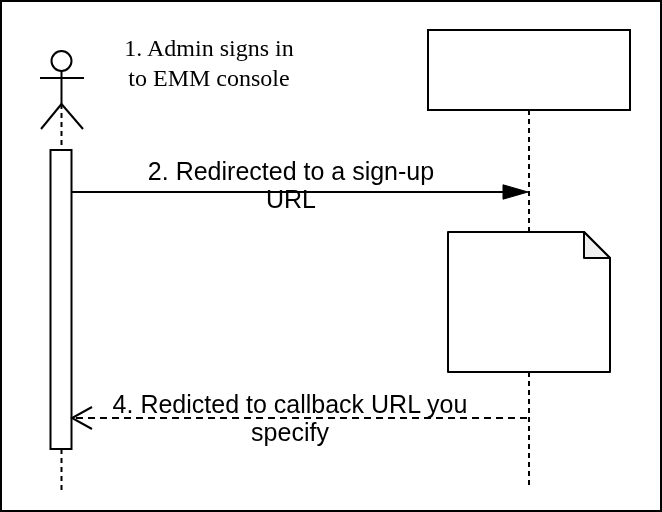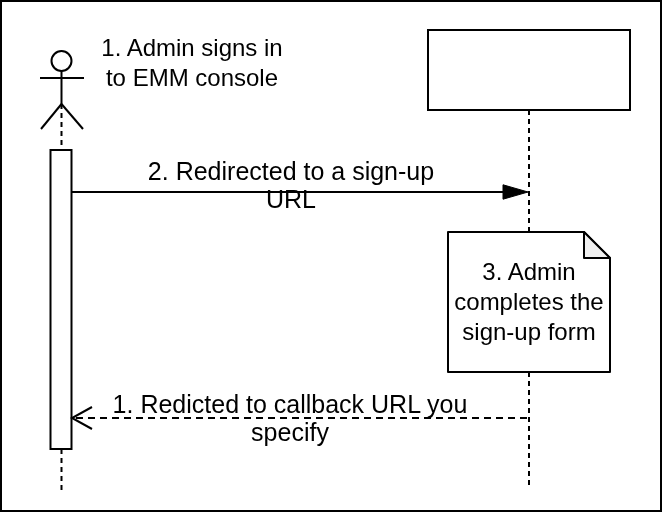--- a/index.html
+++ b/index.html
@@ -28,23 +28,24 @@
   }
   .lbl-lg {
     font-size: 24px;
     line-height: 30px;
   }
   .lbl-md {
     font-size: 25px;
     line-height: 28px;
   }
   .label-actor {
-    left: 42px;
+    left: 59px;
     top: 33px;
     width: 300px;
+    font-family: Liberation Serif, serif;
   }
   .label-participant {
     left: 428px;
     top: 30px;
     width: 202px;
     height: 80px;
     display: flex;
     align-items: center;
     justify-content: center;
   }
@@ -109,19 +110,16 @@
 
   <div class="lbl lbl-lg label-actor">1. Admin signs in
 to EMM console</div>
 
   <div class="label-participant">
     <span class="lbl-lg" style="color:#000000; text-align:center;">Play sign-up UI</span>
   </div>
 
   <div class="lbl lbl-md label-msg2">2. Redirected to a sign-up URL</div>
 
-  <div class="lbl lbl-lg label-note">3. Admin
-completes the
-sign-up form</div>
 
-  <div class="lbl lbl-md label-msg4">1. Redicted to callback URL you specify</div>
+  <div class="lbl lbl-md label-msg4">4. Redicted to callback URL you specify</div>
 
 </div>
 
 </body></html>

